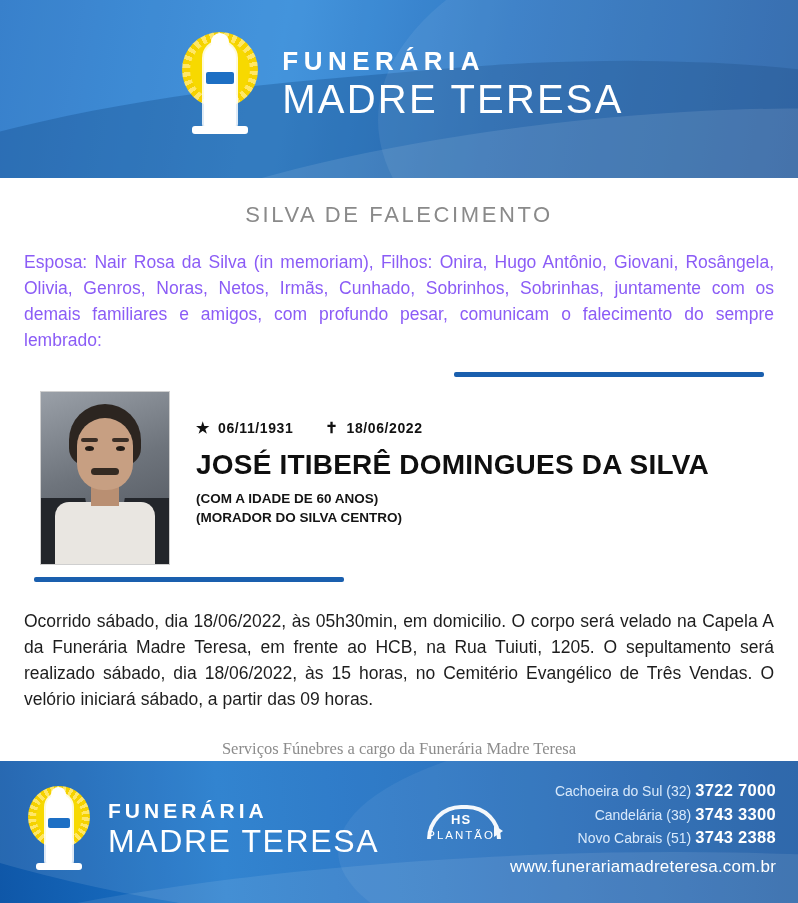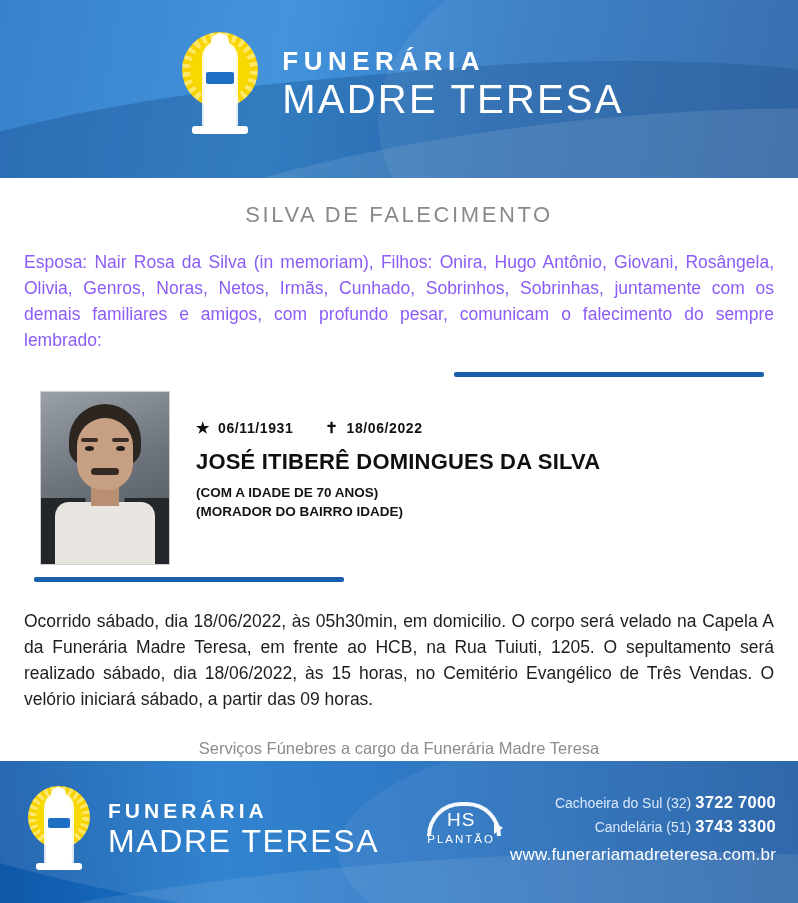--- a/index.html
+++ b/index.html
@@ -274,21 +274,21 @@
     letter-spacing: 0.6px;
     color: #111;
     margin-bottom: 12px;
     display: flex;
     align-items: center;
     gap: 8px;
   }
   .dates .sym { font-size: 15px; }
   .dates .sep { display: inline-block; width: 16px; }
   .name {
-    font-size: 22px;
+    font-size: 28px;
     font-weight: bold;
     letter-spacing: 0.2px;
     color: #0f0f0f;
     margin-bottom: 8px;
   }
   .sub {
     font-size: 13.5px;
     font-weight: bold;
     color: #141414;
     line-height: 1.45;
@@ -300,20 +300,21 @@
     text-align: justify;
     color: #1d1d1d;
     margin: 26px 2px 0 2px;
   }
 
   .services {
     text-align: center;
     color: #8c8c8c;
     font-size: 16.5px;
     margin-top: 26px;
+    font-family: Liberation Serif, serif;
   }
 
   
   .footer {
     position: absolute;
     left: 0; bottom: 0;
     width: 100%;
     height: 142px;
     background: linear-gradient(85deg, #0f57a8 0%, #1b76cb 28%, #1768bd 55%, #0b4d9c 100%);
     overflow: hidden;
@@ -392,22 +393,22 @@
     border-bottom: 6px solid transparent;
   }
   .badge24 .num {
     font-size: 34px;
     font-weight: bold;
     line-height: 1;
     margin-top: 22px;
     letter-spacing: 1px;
   }
   .badge24 .hs {
-    font-size: 19px;
-    font-weight: normal;
+    font-size: 13px;
+    font-weight: bold;
     letter-spacing: 1px;
     margin-top: 1px;
   }
   .badge24 .plantao {
     font-size: 11.5px;
     letter-spacing: 2px;
     margin-top: 2px;
   }
 
   .contacts {
@@ -487,22 +488,22 @@
       </div>
       <div class="deceased-info">
         <div class="dates">
           <span class="sym">★</span>
           <span>06/11/1931</span>
           <span class="sep"></span>
           <span class="sym">✝</span>
           <span>18/06/2022</span>
         </div>
         <div class="name">JOSÉ ITIBERÊ DOMINGUES DA SILVA</div>
-        <div class="sub">(COM A IDADE DE 70 ANOS)</div>
-        <div class="sub">(MORADOR DO BAIRRO IDADE)</div>
+        <div class="sub">(COM A IDADE DE 60 ANOS)</div>
+        <div class="sub">(MORADOR DO SILVA CENTRO)</div>
       </div>
     </div>
 
     <div class="rule rule-bottom"></div>
 
     <p class="details">Ocorrido sábado, dia 18/06/2022, às 05h30min, em domicilio. O corpo será velado na Capela A da Funerária Madre Teresa, em frente ao HCB, na Rua Tuiuti, 1205. O sepultamento será realizado sábado, dia 18/06/2022, às 15 horas, no Cemitério Evangélico de Três Vendas. O velório iniciará sábado, a partir das 09 horas.</p>
 
     <div class="services">Serviços Fúnebres a cargo da Funerária Madre Teresa</div>
   </div>
 
@@ -529,22 +530,26 @@
         <div class="hs">HS</div>
         <div class="plantao">PLANTÃO</div>
       </div>
 
       <div class="contacts">
         <div class="contact-line">
           <span class="city">Cachoeira do Sul (32)</span>
           <span class="num">3722 7000</span>
         </div>
         <div class="contact-line">
-          <span class="city">Candelária (51)</span>
+          <span class="city">Candelária (38)</span>
           <span class="num">3743 3300</span>
+        </div>
+        <div class="contact-line">
+          <span class="city">Novo Cabrais (51)</span>
+          <span class="num">3743 2388</span>
         </div>
         <div class="site">www.funerariamadreteresa.com.br</div>
       </div>
 
     </div>
   </div>
 
 </div>
 
 </body></html>

